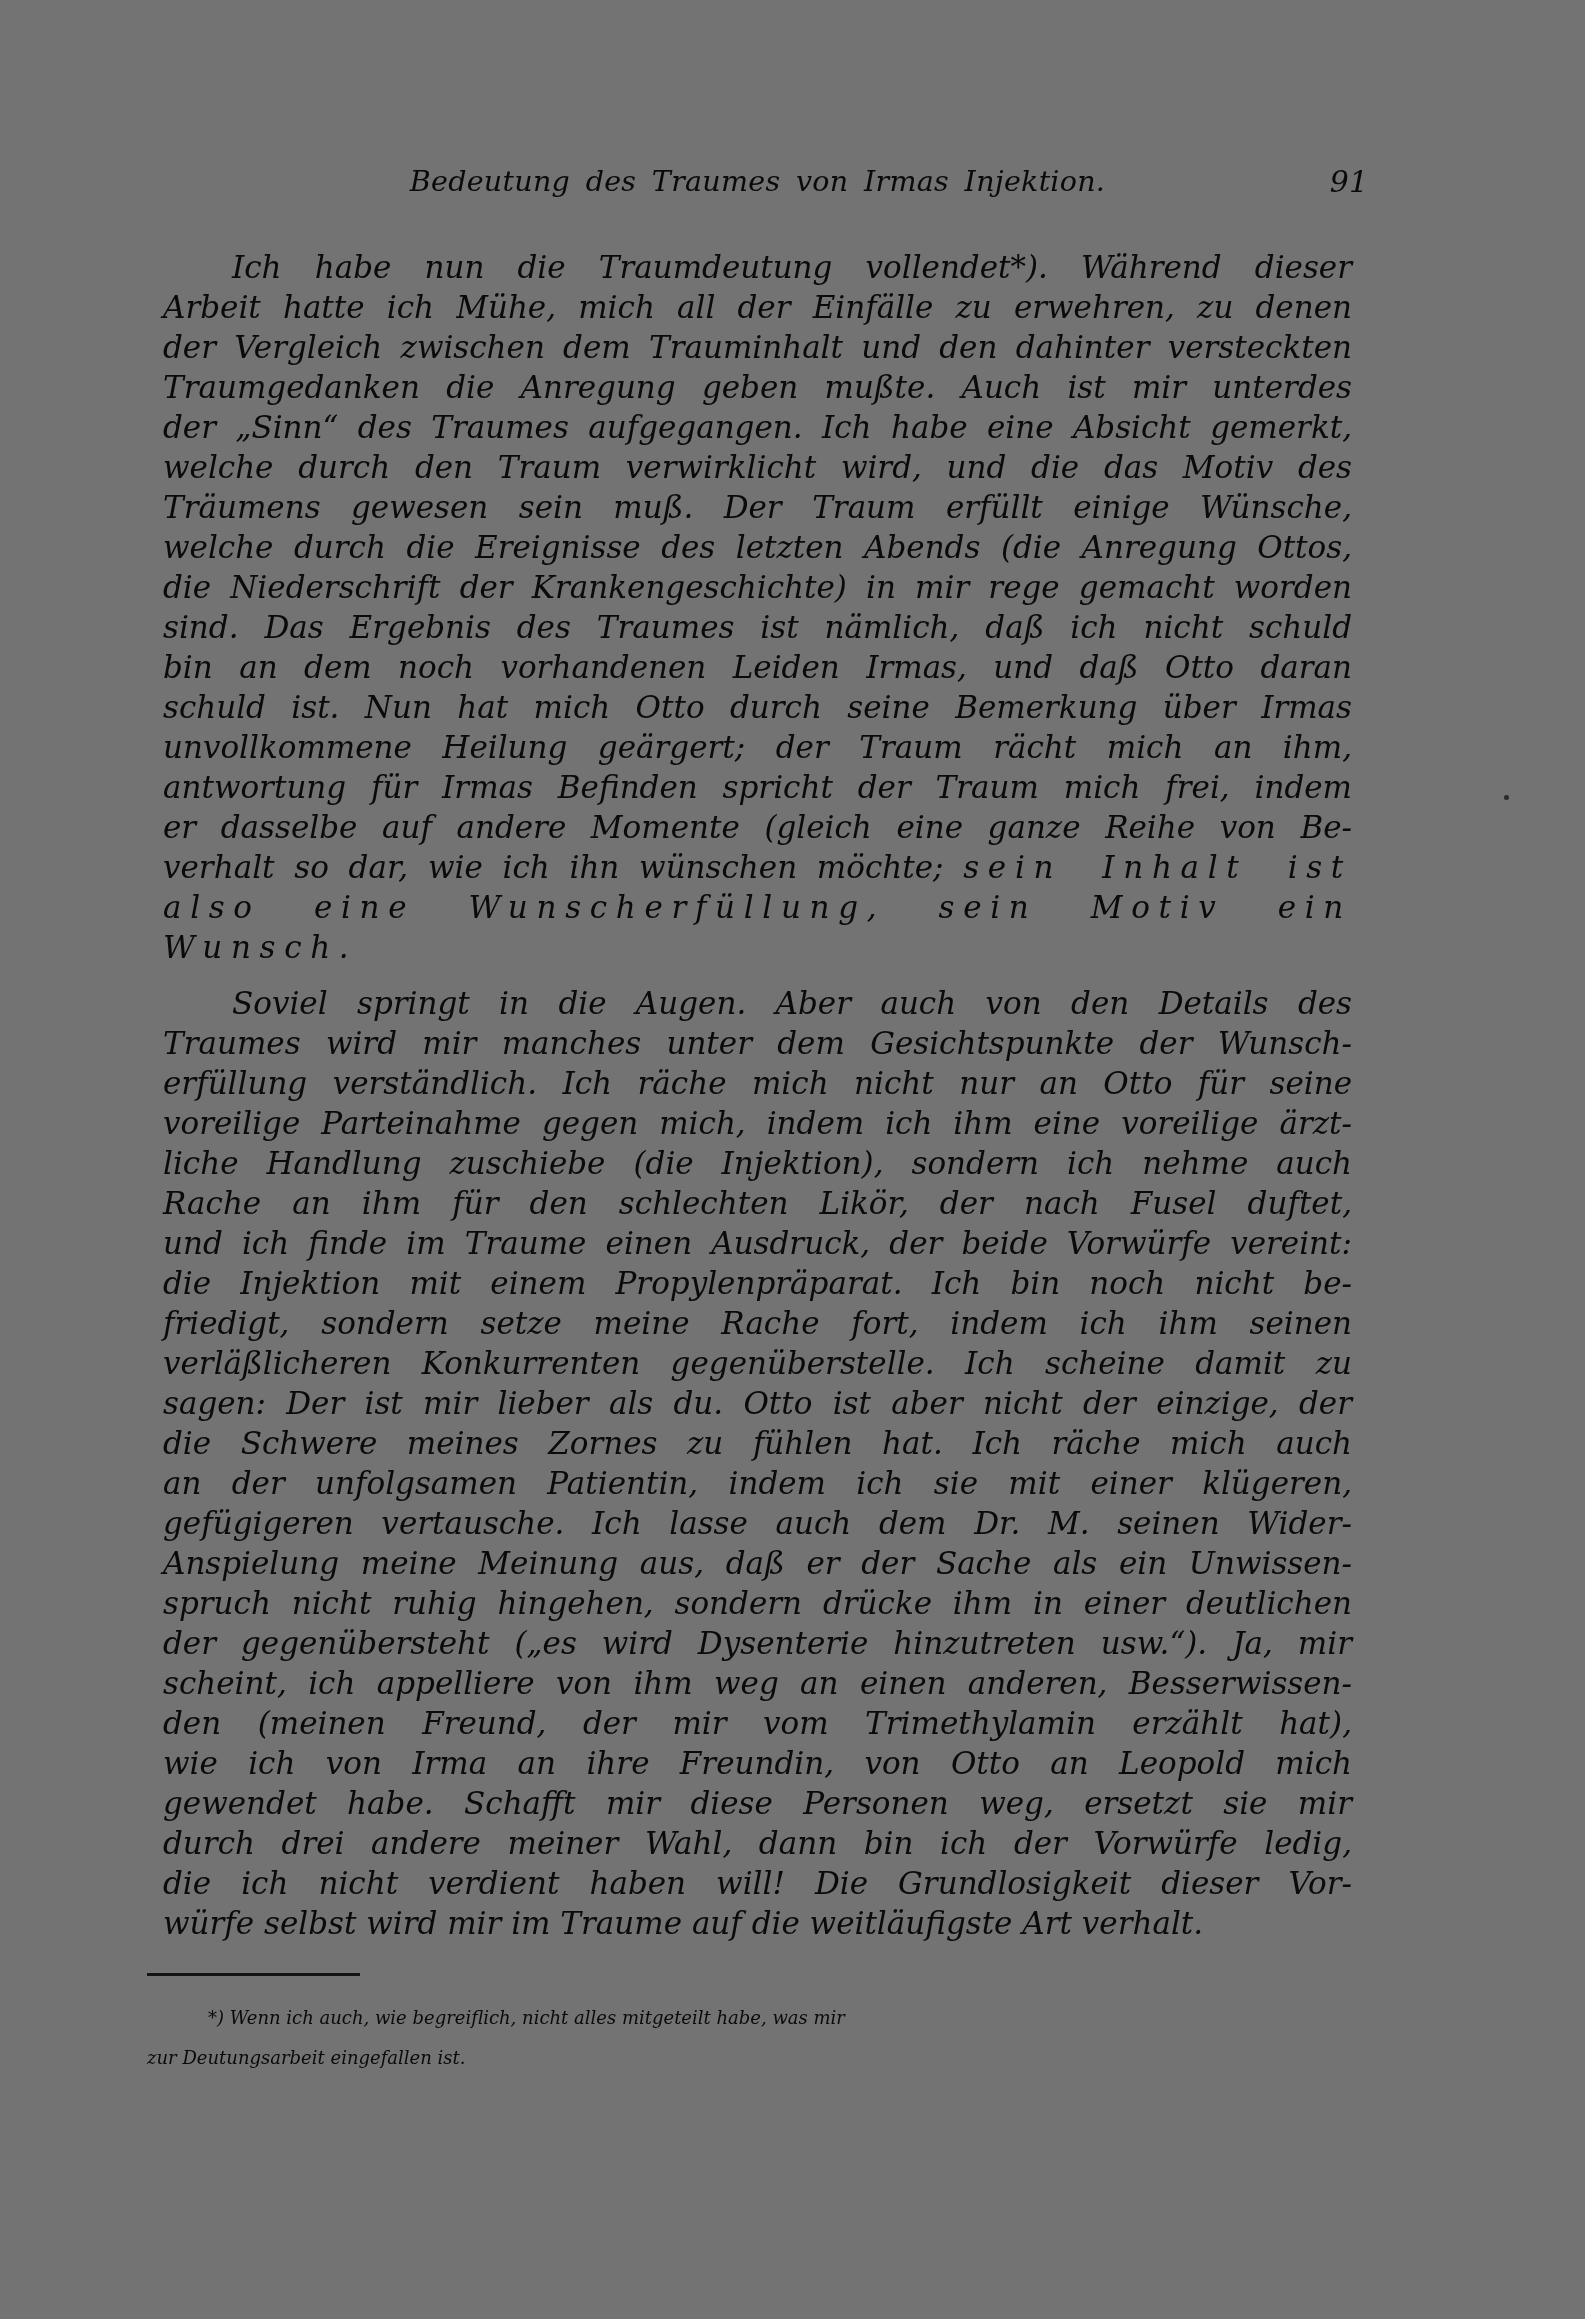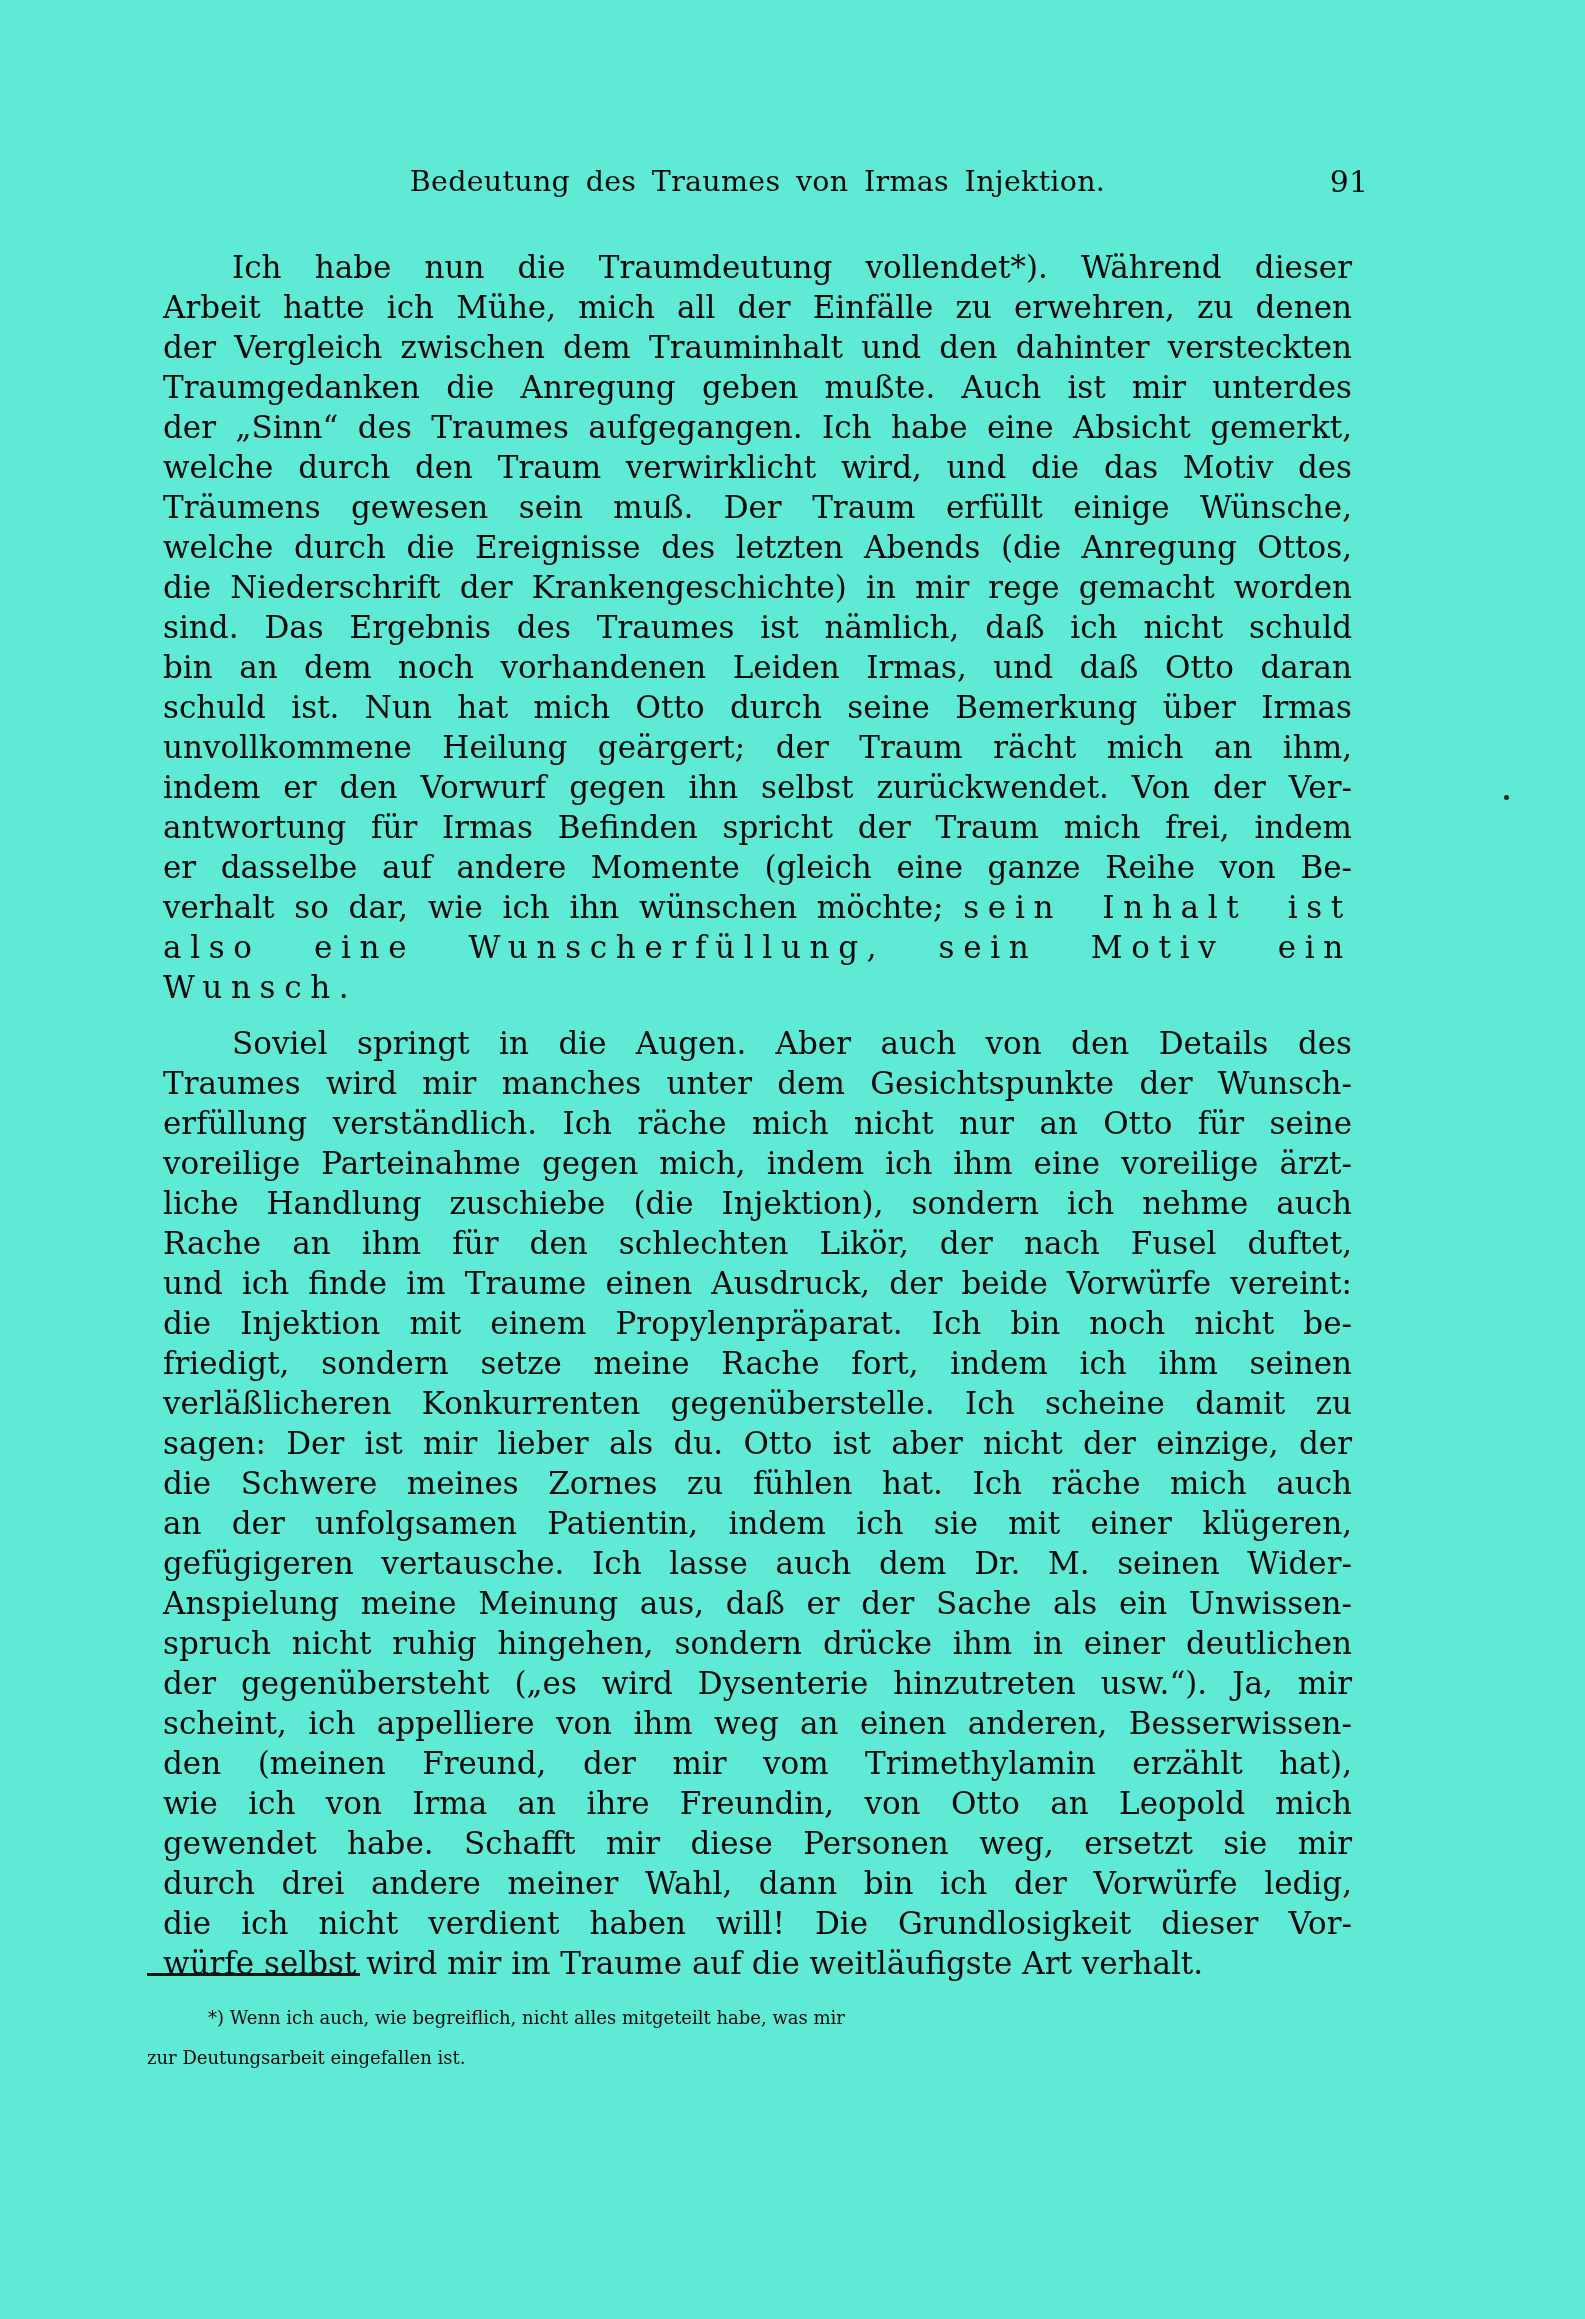--- a/index.html
+++ b/index.html
@@ -1,23 +1,24 @@
 <!DOCTYPE html>
 <html style="font-size:14.7px"><head>
 <meta charset="utf-8">
 <style>
   html,body{margin:0;padding:0;background:#e8e8e8;}
   .sheet{
     position:relative;
     width:1585px;height:2320px;
-    background:#5eead4;
+    background:#737373;
     margin:0 auto;
     font-family:"DejaVu Serif","Liberation Serif",serif;
     color:#0a0a0a;
     overflow:hidden;
+    font-style:italic;
   }
   .column{position:absolute;left:147px;width:1221px;}
   .running-head{
     top:162px;
     height:40px;
   }
   .running-title{
     display:block;
     text-align:center;
     font-size:28.5px;
@@ -88,21 +89,20 @@
         <div class="line"><span>Traumgedanken die Anregung geben mußte. Auch ist mir unterdes</span></div>
         <div class="line"><span>der „Sinn“ des Traumes aufgegangen. Ich habe eine Absicht gemerkt,</span></div>
         <div class="line"><span>welche durch den Traum verwirklicht wird, und die das Motiv des</span></div>
         <div class="line"><span>Träumens gewesen sein muß. Der Traum erfüllt einige Wünsche,</span></div>
         <div class="line"><span>welche durch die Ereignisse des letzten Abends (die Anregung Ottos,</span></div>
         <div class="line"><span>die Niederschrift der Krankengeschichte) in mir rege gemacht worden</span></div>
         <div class="line"><span>sind. Das Ergebnis des Traumes ist nämlich, daß ich nicht schuld</span></div>
         <div class="line"><span>bin an dem noch vorhandenen Leiden Irmas, und daß Otto daran</span></div>
         <div class="line"><span>schuld ist. Nun hat mich Otto durch seine Bemerkung über Irmas</span></div>
         <div class="line"><span>unvollkommene Heilung geärgert; der Traum rächt mich an ihm,</span></div>
-        <div class="line"><span>indem er den Vorwurf gegen ihn selbst zurückwendet. Von der Ver-</span></div>
         <div class="line"><span>antwortung für Irmas Befinden spricht der Traum mich frei, indem</span></div>
         <div class="line"><span>er dasselbe auf andere Momente (gleich eine ganze Reihe von Be-</span></div>
         <div class="line"><span>verhalt so dar, wie ich ihn wünschen möchte; </span><span class="sp">sein Inhalt ist</span></div>
         <div class="line pend"><span class="sp">also eine Wunscherfüllung, sein Motiv ein Wunsch.</span></div>
       </div>
       <div class="para">
         <div class="line first"><span>Soviel springt in die Augen. Aber auch von den Details des</span></div>
         <div class="line"><span>Traumes wird mir manches unter dem Gesichtspunkte der Wunsch-</span></div>
         <div class="line"><span>erfüllung verständlich. Ich räche mich nicht nur an Otto für seine</span></div>
         <div class="line"><span>voreilige Parteinahme gegen mich, indem ich ihm eine voreilige ärzt-</span></div>

